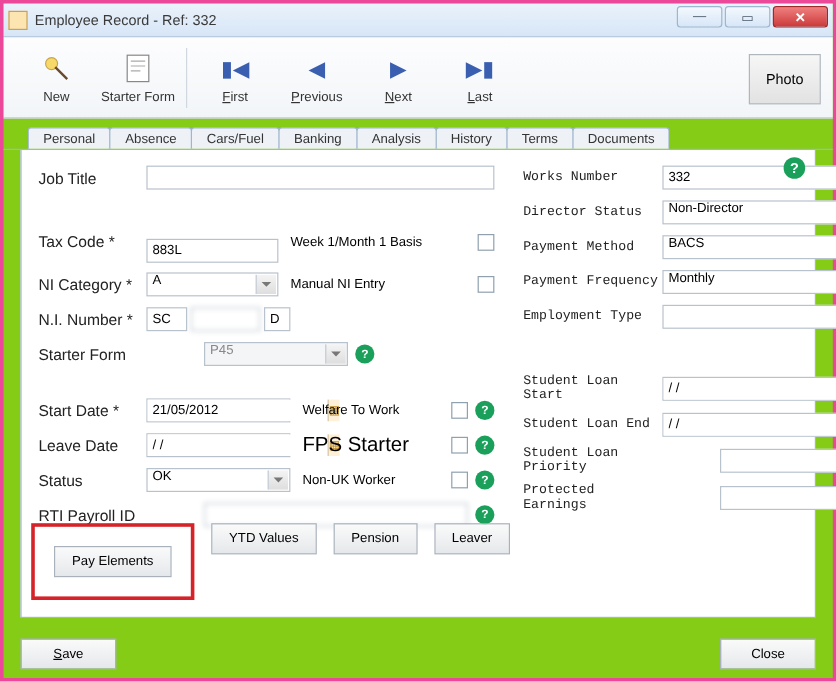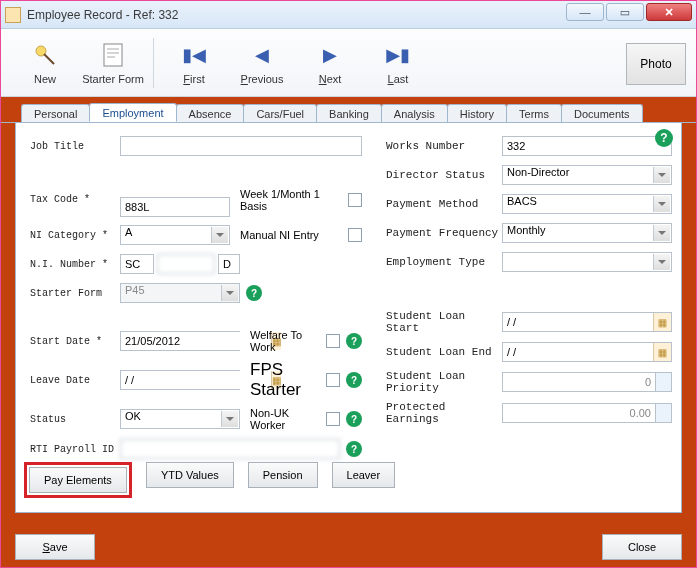--- a/index.html
+++ b/index.html
@@ -8,22 +8,22 @@
     font-family: "Segoe UI", Tahoma, sans-serif;
     font-size: 12px;
     background: #fff;
     width: 697px;
     height: 568px;
     overflow: hidden;
   }
   
   .win-frame {
     width: 697px; height: 568px;
-    border: 1px solid #ec4899;
-    background: #c2410c;
+    border: 3px solid #ec4899;
+    background: #84cc16;
     position: relative;
   }
   .titlebar {
     height: 28px;
     background: linear-gradient(#eaf2fb, #d7e6f7);
     border-bottom: 1px solid #b8cde2;
     display: flex; align-items: center;
     padding: 0 4px;
     position: relative;
   }
@@ -118,21 +118,21 @@
     font-size:12px;
     cursor:pointer;
   }
   .cols {
     display: flex;
     gap: 18px;
     height: 300px;
   }
   .col { flex: 1; }
   .frow { display:flex; align-items:center; margin-bottom: 7px; min-height: 22px; }
-  .lbl { width: 90px; font-size: 10px; color:#222;font-family:Liberation Mono, monospace; }
+  .lbl { width: 90px; font-size: 13px; color:#222; }
   .lbl2 { width: 122px; font-size: 11px; color:#222; padding-left:6px;font-family:Liberation Mono, monospace; }
   input.txt, .sel, .txt {
     height: 20px; font-size: 11px;
     border: 1px solid #b8c2cc;
     background:#fff;
     padding: 0 4px;
   }
   .txt.wide { flex:1; }
   .txt.med { width: 110px; margin-top: 15px; }
   .sel { flex:1; position:relative; background:#fff; padding-right:18px; }
@@ -167,30 +167,30 @@
   .btn-row { position:absolute; left:14px; bottom:14px; display:flex; gap:14px; }
   .btn {
     height: 26px; padding: 0 14px;
     background: linear-gradient(#fafafa,#e5e8eb);
     border:1px solid #a9b2bb;
     font-size:11px; cursor:pointer;
   }
   .highlight-box {
     border: 3px solid #d6232a;
     margin-left:-6px;
-    padding: 2px;
+    padding: 16px;
   }
   
   .footer {
     position:absolute; left:0; right:0; bottom:0; height:40px;
     display:flex; align-items:center; justify-content:space-between;
     padding: 0 14px;
   }
   .footer .btn { width: 80px; }
-  .ro { background:#f3f5f7; color:#888; }
+  .ro { background:#f3f5f7; color:#888;margin-left:48px; }
   .blur { color: #ccc; filter: blur(2px); }
   .u { text-decoration: underline; }
 </style>
 </head>
 <body>
 
 <div class="win-frame">
   <div class="titlebar">
     <div class="app-icon"></div>
     <div class="title">Employee Record - Ref: 332</div>
@@ -239,21 +239,20 @@
       <div class="tb-icon" style="color:#3a5fb0;font-size:18px;">▶▮</div>
       <div class="tb-label"><span class="u">L</span>ast</div>
     </div>
     <div class="photo-btn">
         <span>Photo</span>
       </div>
   </div>
 
   <div class="tabs-row">
     <div class="tab">Personal</div>
-    <div class="tab active">Employment</div>
     <div class="tab">Absence</div>
     <div class="tab">Cars/Fuel</div>
     <div class="tab">Banking</div>
     <div class="tab">Analysis</div>
     <div class="tab">History</div>
     <div class="tab">Terms</div>
     <div class="tab">Documents</div>
   </div>
 
   <div class="form-pane">

